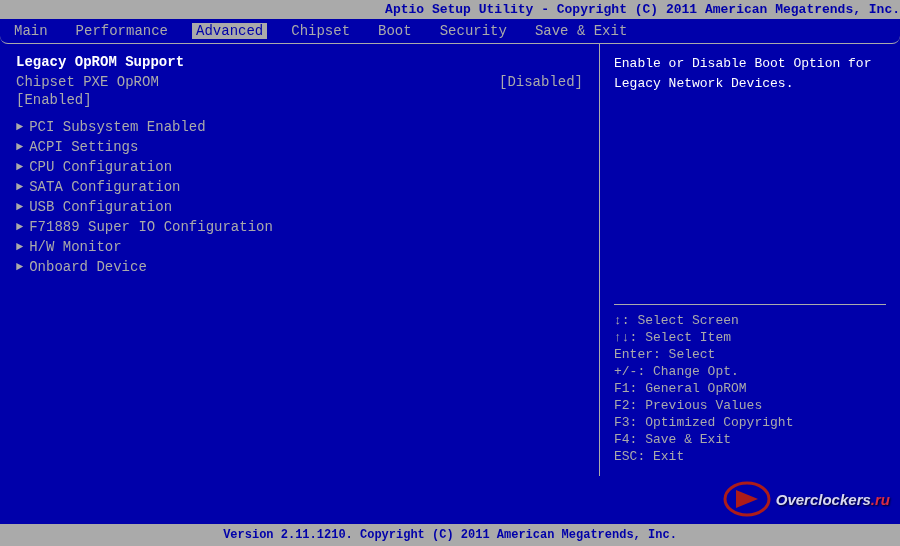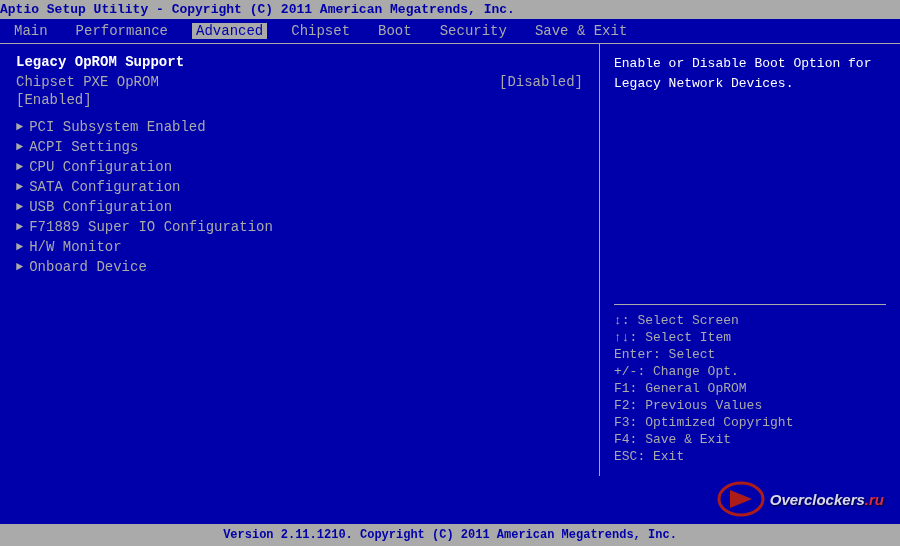--- a/index.html
+++ b/index.html
@@ -10,33 +10,34 @@
       font-family: 'Courier New', Courier, monospace;
       font-size: 14px;
       color: #aaaaaa;
       overflow: hidden;
     }
 
     
     .title-bar {
       background: #aaaaaa;
       color: #0000aa;
-      text-align: left;
+      text-align: right;
       padding: 2px 0;
       font-weight: bold;
       font-size: 13px;
     }
 
     
     .menu-bar {
       background: #0000aa;
       display: flex;
       gap: 20px;
       padding: 4px 10px;
       border-bottom: 1px solid #aaaaaa;
+      border-radius: 8px;
     }
     .menu-item {
       color: #aaaaaa;
       cursor: pointer;
       padding: 0 4px;
     }
     .menu-item.active {
       background: #aaaaaa;
       color: #0000aa;
     }
@@ -132,21 +133,21 @@
       font-weight: bold;
       position: absolute;
       bottom: 0;
       width: 900px;
     }
 
     
     .watermark {
       position: absolute;
       bottom: 28px;
-      right: 16px;
+      right: 10px;
       display: flex;
       align-items: center;
       opacity: 0.85;
     }
     .watermark-logo {
       width: 50px;
       height: 38px;
       margin-right: 4px;
     }
     .watermark-text {

